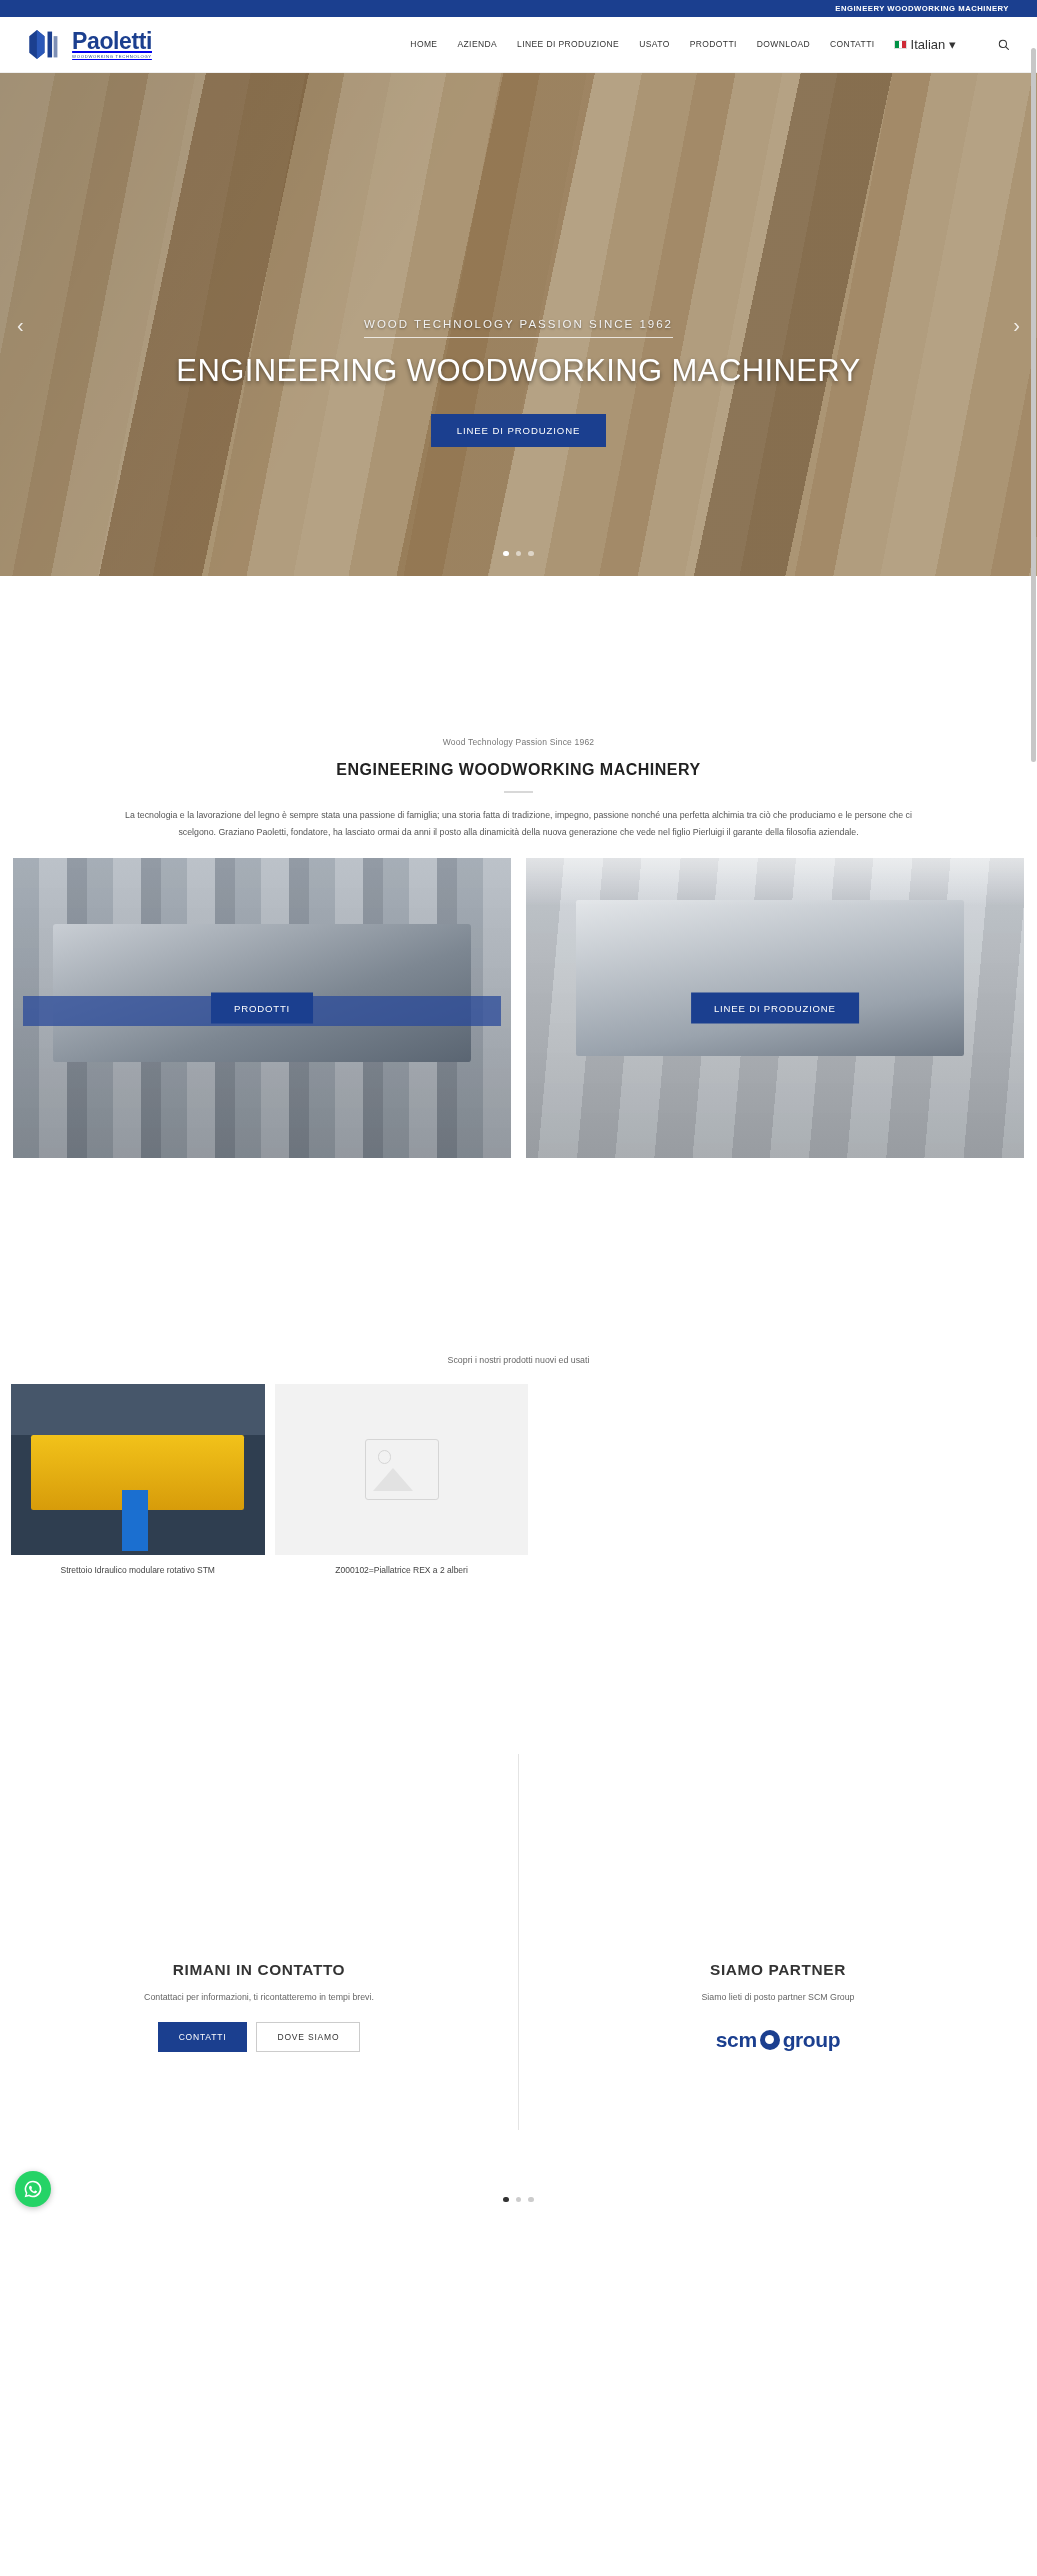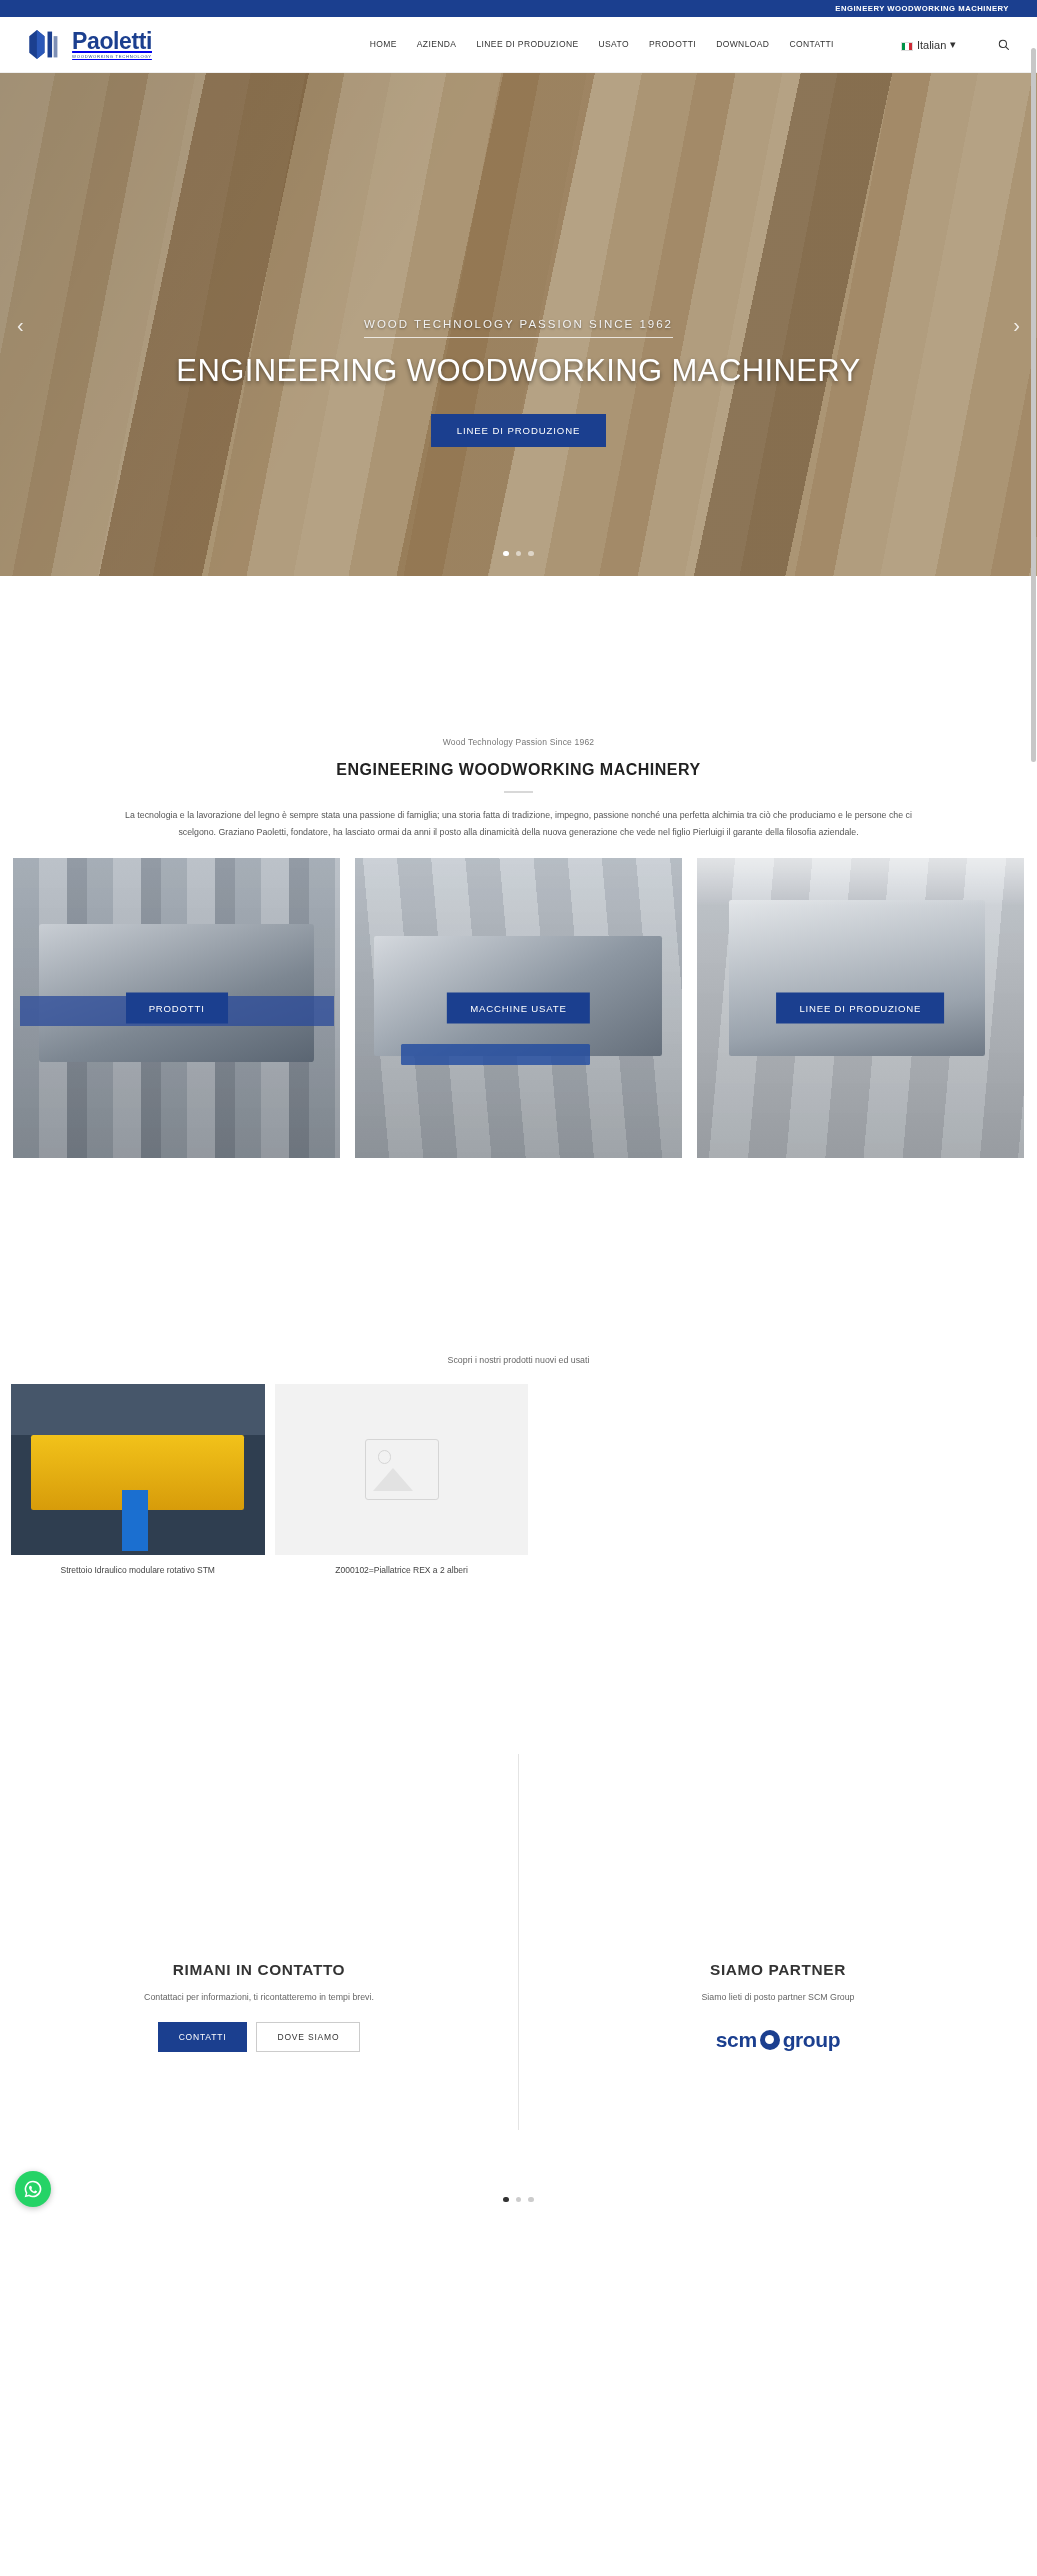--- a/index.html
+++ b/index.html
@@ -56,25 +56,24 @@
     gap: 20px;
   }
   .nav a {
     font-size: 8.5px;
     color: #333333;
     text-decoration: none;
     letter-spacing: 0.4px;
   }
   .lang {
     display: flex;
-    align-items: flex-end;
+    align-items: center;
     gap: 3.8px;
-    font-size: 11px;
+    font-size: 13px;
     color: #333;
-    margin-left: 47px;
   }
   .flag {
     width: 12.3px; height: 8.5px;
     display: inline-block;
     background: linear-gradient(to right, #009246 0 33.3%, #ffffff 33.3% 66.6%, #ce2b37 66.6% 100%);
     border: 0.8px solid #ddd;
   }
   .search-btn {
     margin-left: 20px;
     width: 15.4px; height: 15.4px;
@@ -536,23 +535,20 @@
   <div class="intro-kicker">Wood Technology Passion Since 1962</div>
   <h2 class="intro-title">ENGINEERING WOODWORKING MACHINERY</h2>
   <div class="intro-rule"></div>
   <p class="intro-text">La tecnologia e la lavorazione del legno è sempre stata una passione di famiglia; una storia fatta di tradizione, impegno, passione nonché una perfetta alchimia tra ciò che produciamo e le persone che ci scelgono. Graziano Paoletti, fondatore, ha lasciato ormai da anni il posto alla dinamicità della nuova generazione che vede nel figlio Pierluigi il garante della filosofia aziendale.</p>
 </section>
 
 <section class="cards">
   <div class="card card-1">
     <span class="card-label">PRODOTTI</span>
   </div>
-  <div class="card card-2">
-    <span class="card-label">MACCHINE USATE</span>
-  </div>
   <div class="card card-3">
     <span class="card-label">LINEE DI PRODUZIONE</span>
   </div>
 </section>
 
 <section class="recent">
   <div class="recent-sub">Scopri i nostri prodotti nuovi ed usati</div>
 
   <div class="products">
     <div class="product">

